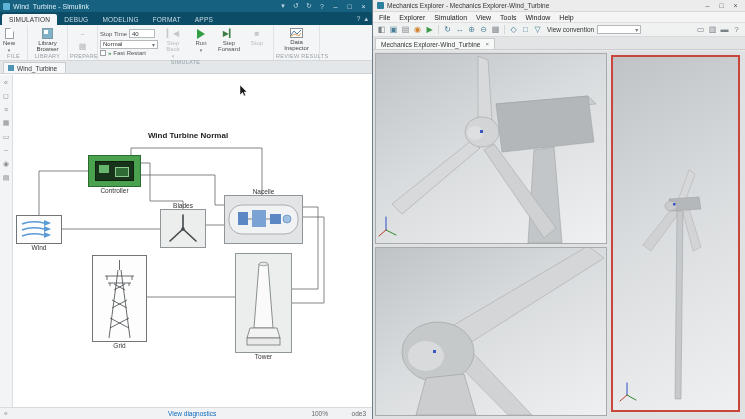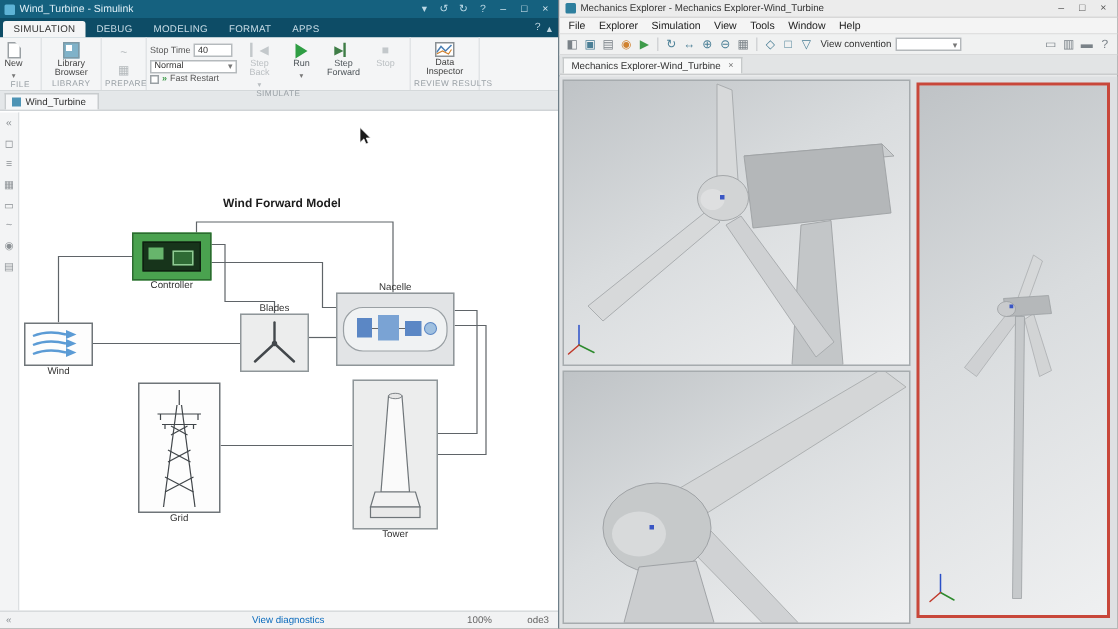--- a/index.html
+++ b/index.html
@@ -249,21 +249,21 @@
             <path d="M128,88 H137 V126 H170 V134"></path>
             <path d="M128,100 H202 V130 H211"></path>
             <path d="M26,140 V96 H75"></path>
             <path d="M118,80 V73 H249 V120"></path>
             <path d="M290,132 H305 V214 H279"></path>
             <path d="M290,142 H311 V228 H279"></path>
             <path d="M134,222 H222"></path>
           </g>
         </svg>
 
-        <div class="cv-title">Wind Forward Model</div>
+        <div class="cv-title">Wind Turbine Normal</div>
 
         <div class="blk blk-controller">
           <div class="chip">
             <div class="pad1"></div>
               <div class="pad2"></div>
           </div>
           <div class="blk-label lbl-below">Controller</div>
         </div>
 
         <div class="blk blk-blades">

